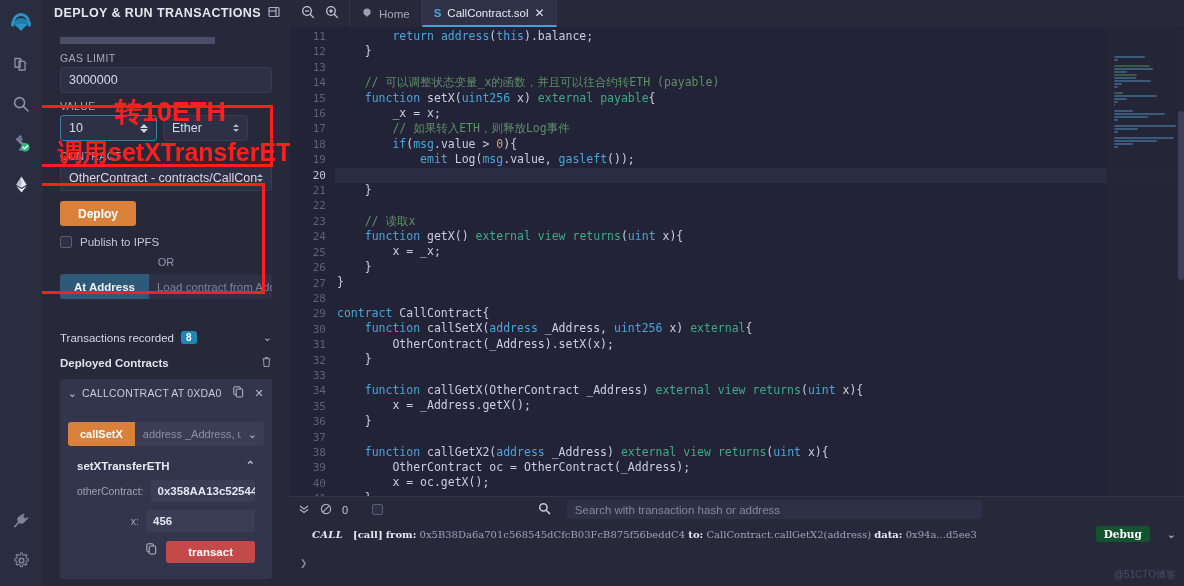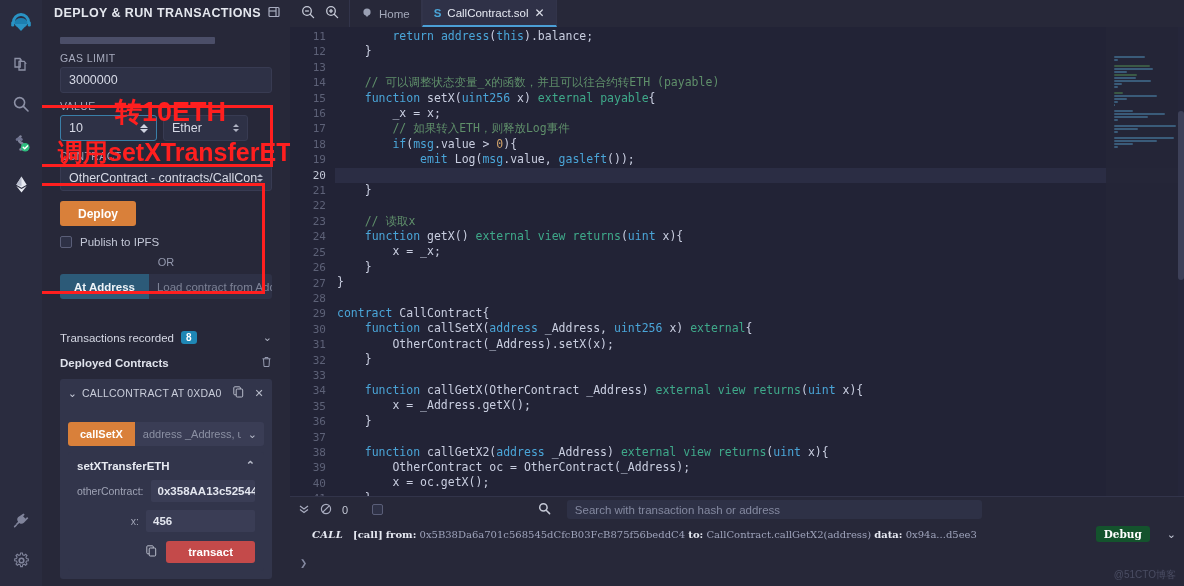--- a/index.html
+++ b/index.html
@@ -97,21 +97,21 @@
       padding:0 7px; border-radius:0 3px 3px 0; font-size:11px;}
 
   .expander { background:#32354b; border-radius:3px; margin-top:6px; padding:7px 9px 8px 9px; }
   .exp-head { display:flex; align-items:center; color:#e7eaf2; font-size:11.5px; font-weight:700;}
   .exp-head .up { margin-left:auto; color:#b7bbc9; font-size:11px;}
   .param-row { display:flex; align-items:center; gap:7px; margin-top:8px; }
   .param-lbl { color:#9fa3b5; font-size:10.5px; text-align:right; flex:0 0 62px; }
   .param-inp { background:#3a3d55; color:#e3e6ef; font-size:11.5px; font-weight:600;
      height:22px; border-radius:2px; padding:0 7px; display:flex; align-items:center;
      flex:1; overflow:hidden; white-space:nowrap; }
-  .act-row { display:flex; align-items:center; justify-content:flex-end; gap:9px; margin-top:9px;}
+  .act-row { display:flex; align-items:flex-start; justify-content:flex-end; gap:9px; margin-top:9px;}
   .transact-btn { background:#c44a4a; color:#fff; border:none; border-radius:3px;
      font-size:11.5px; font-weight:600; height:22px; padding:0 22px; cursor:pointer;}
 
   
   .redbox { position:absolute; border:3px solid #ff1f1f; pointer-events:none; }
   .redtext { position:absolute; color:#ff1f1f; font-weight:700; pointer-events:none;
      font-family:"Liberation Sans", sans-serif; white-space:nowrap; }
 
   
   .editor-col { flex:1; height:586px; display:flex; flex-direction:column; background:#222336; position:relative;}

